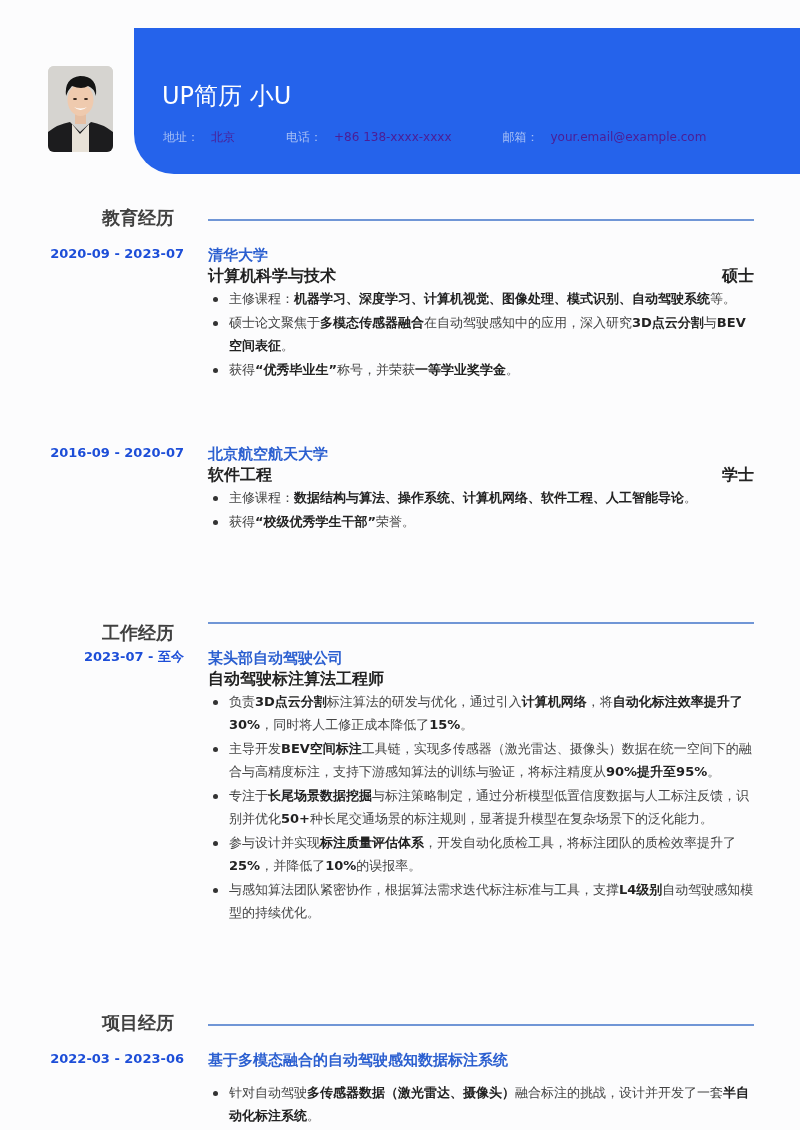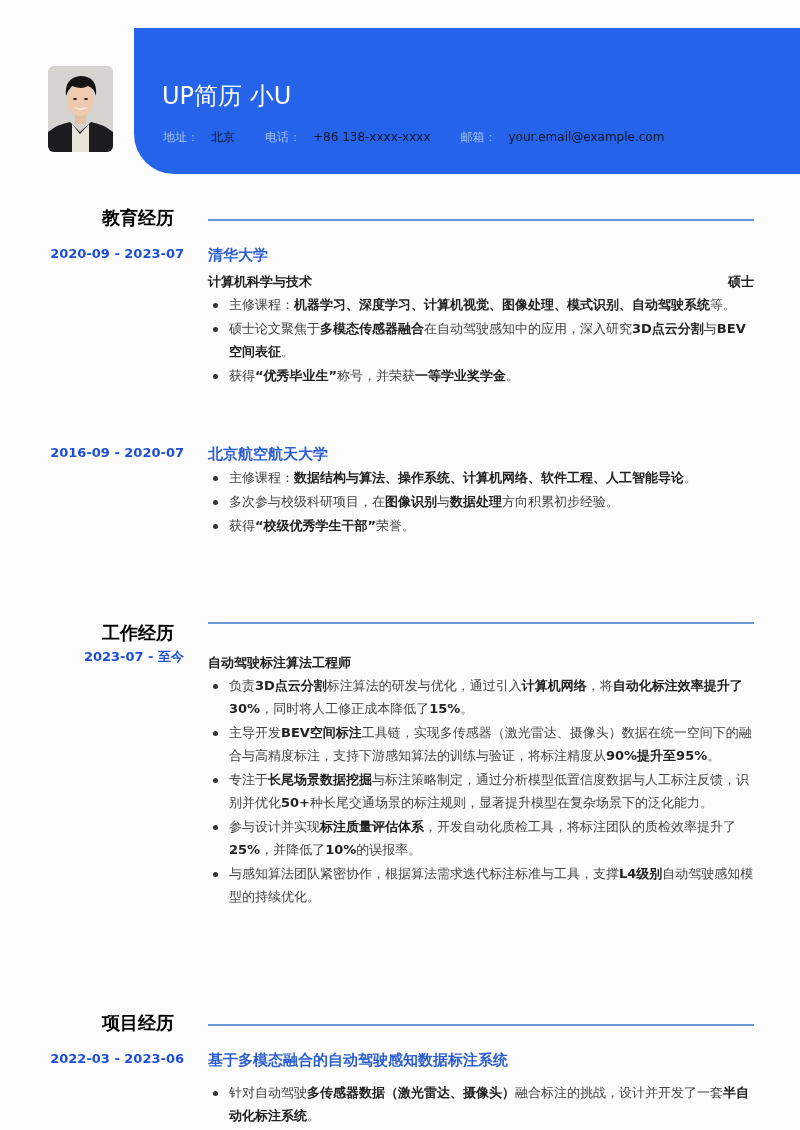--- a/index.html
+++ b/index.html
@@ -12,43 +12,43 @@
     }
     .avatar {
       position: absolute; left: 48px; top: 66px; width: 65px; height: 86px;
       border-radius: 6px; overflow: hidden; background: #d9d7d3;
     }
     .name {
       position: absolute; left: 162px; top: 76px; color: #fff;
       font-size: 24px; font-weight: normal; letter-spacing: 0px; line-height: 40px;
     }
     .contact-row {
-      position: absolute; left: 163px; top: 128px; display: flex; font-size: 12px; line-height: 18px;
+      position: absolute; left: 163px; top: 128px; display: flex; font-size: 12px; line-height: 18px; gap: 21px;
     }
     .contact-item { display: flex; margin-right: 30px; }
     .contact-label { color: #a8c0f5; margin-right: 12px; }
-    .contact-value { color: #0f172a; }
+    .contact-value { color: #4c1d95; }
 
     .section { position: absolute; left: 0; width: 800px; }
     .section-title {
       position: absolute; left: 72px; width: 102px; text-align: right;
-      font-size: 18px; font-weight: bold; color: #000000; line-height: 24px;
+      font-size: 18px; font-weight: bold; color: #404040; line-height: 24px;
     }
     .section-rule {
       position: absolute; left: 208px; width: 546px; height: 1.5px; background: #7096d6;
     }
 
     .entry { position: absolute; left: 0; width: 800px; }
     .entry-date {
       position: absolute; left: 40px; width: 144px; text-align: right;
       font-size: 13px; font-weight: bold; color: #1d4ed8; line-height: 20px;
     }
     .entry-body { position: absolute; left: 208px; width: 546px; }
     .entry-title { font-size: 15px; font-weight: bold; color: #2b5fd0; line-height: 22px; }
-    .sub-row { display: flex; justify-content: space-between; margin-top: 6px; font-size: 13px; font-weight: bold; color: #222; line-height: 20px; }
+    .sub-row { display: flex; justify-content: space-between; margin-top: 0; font-size: 16px; font-weight: bold; color: #222; line-height: 20px; }
     .bullets { list-style: none; margin-top: 1px; }
     .bullets li {
       position: relative; padding-left: 21px; font-size: 13px; color: #444;
       line-height: 23px; margin-bottom: 1px;
     }
     .bullets li::before {
       content: ""; position: absolute; left: 5px; top: 10px; width: 5px; height: 5px;
       border-radius: 50%; background: #333;
     }
     .bullets b { color: #222; font-weight: bold; }
@@ -104,36 +104,40 @@
         <li>硕士论文聚焦于<b>多模态传感器融合</b>在自动驾驶感知中的应用，深入研究<b>3D点云分割</b>与<b>BEV空间表征</b>。</li>
         <li>获得<b>“优秀毕业生”</b>称号，并荣获<b>一等学业奖学金</b>。</li>
       </ul>
   </div>
 </div>
 
 <div class="entry" style="top:443px;">
   <div class="entry-date">2016-09 - 2020-07</div>
   <div class="entry-body">
     <div class="entry-title">北京航空航天大学</div>
+    <div class="sub-row">
+      <span>软件工程</span>
+      <span>学士</span>
+    </div>
     <ul class="bullets">
         <li>主修课程：<b>数据结构与算法、操作系统、计算机网络、软件工程、人工智能导论</b>。</li>
-        <li>多次参与校级科研项目，在<b>图像识别</b>与<b>数据处理</b>方向积累初步经验。</li>
         <li>获得<b>“校级优秀学生干部”</b>荣誉。</li>
       </ul>
   </div>
 </div>
 
 <div class="section" style="top:609px;">
   <div class="section-title" style="top:0;margin-top:12px;">工作经历</div>
   <div class="section-rule" style="top:13px;"></div>
 </div>
 
 <div class="entry" style="top:647px;">
   <div class="entry-date">2023-07 - 至今</div>
   <div class="entry-body">
+    <div class="entry-title">某头部自动驾驶公司</div>
     <div class="sub-row">
       <span>自动驾驶标注算法工程师</span>
     </div>
     <ul class="bullets">
         <li>负责<b>3D点云分割</b>标注算法的研发与优化，通过引入<b>计算机网络</b>，将<b>自动化标注效率提升了30%</b>，同时将人工修正成本降低了<b>15%</b>。</li>
         <li>主导开发<b>BEV空间标注</b>工具链，实现多传感器（激光雷达、摄像头）数据在统一空间下的融合与高精度标注，支持下游感知算法的训练与验证，将标注精度从<b>90%提升至95%</b>。</li>
         <li>专注于<b>长尾场景数据挖掘</b>与标注策略制定，通过分析模型低置信度数据与人工标注反馈，识别并优化<b>50+</b>种长尾交通场景的标注规则，显著提升模型在复杂场景下的泛化能力。</li>
         <li>参与设计并实现<b>标注质量评估体系</b>，开发自动化质检工具，将标注团队的质检效率提升了<b>25%</b>，并降低了<b>10%</b>的误报率。</li>
         <li>与感知算法团队紧密协作，根据算法需求迭代标注标准与工具，支撑<b>L4级别</b>自动驾驶感知模型的持续优化。</li>
       </ul>

